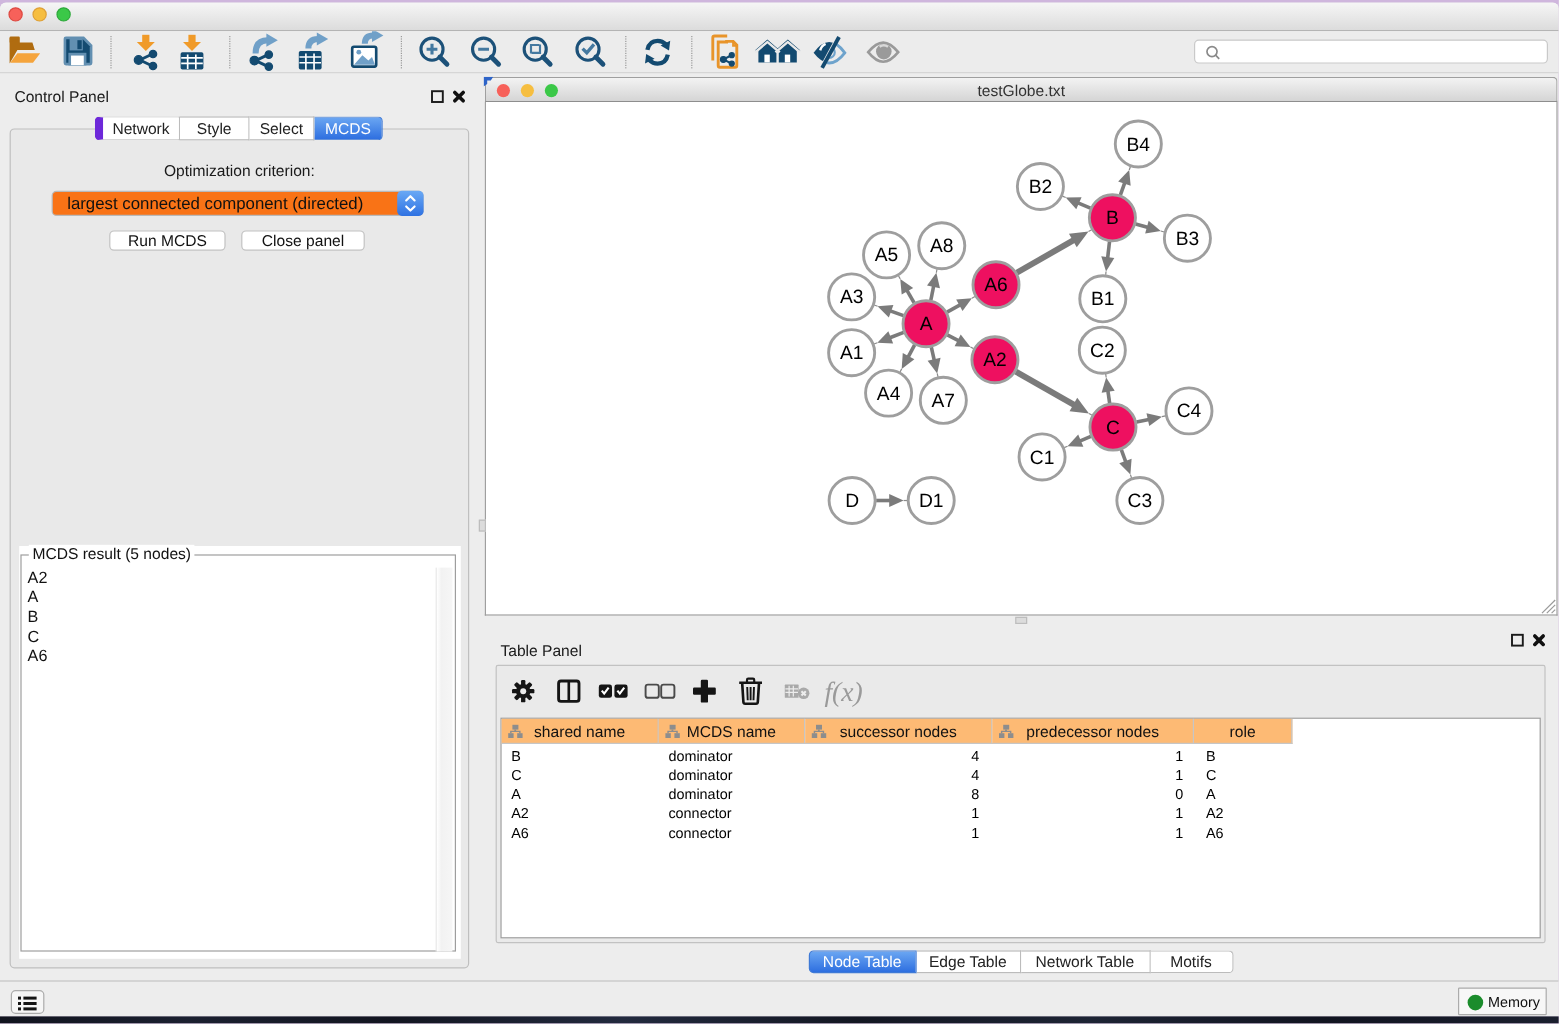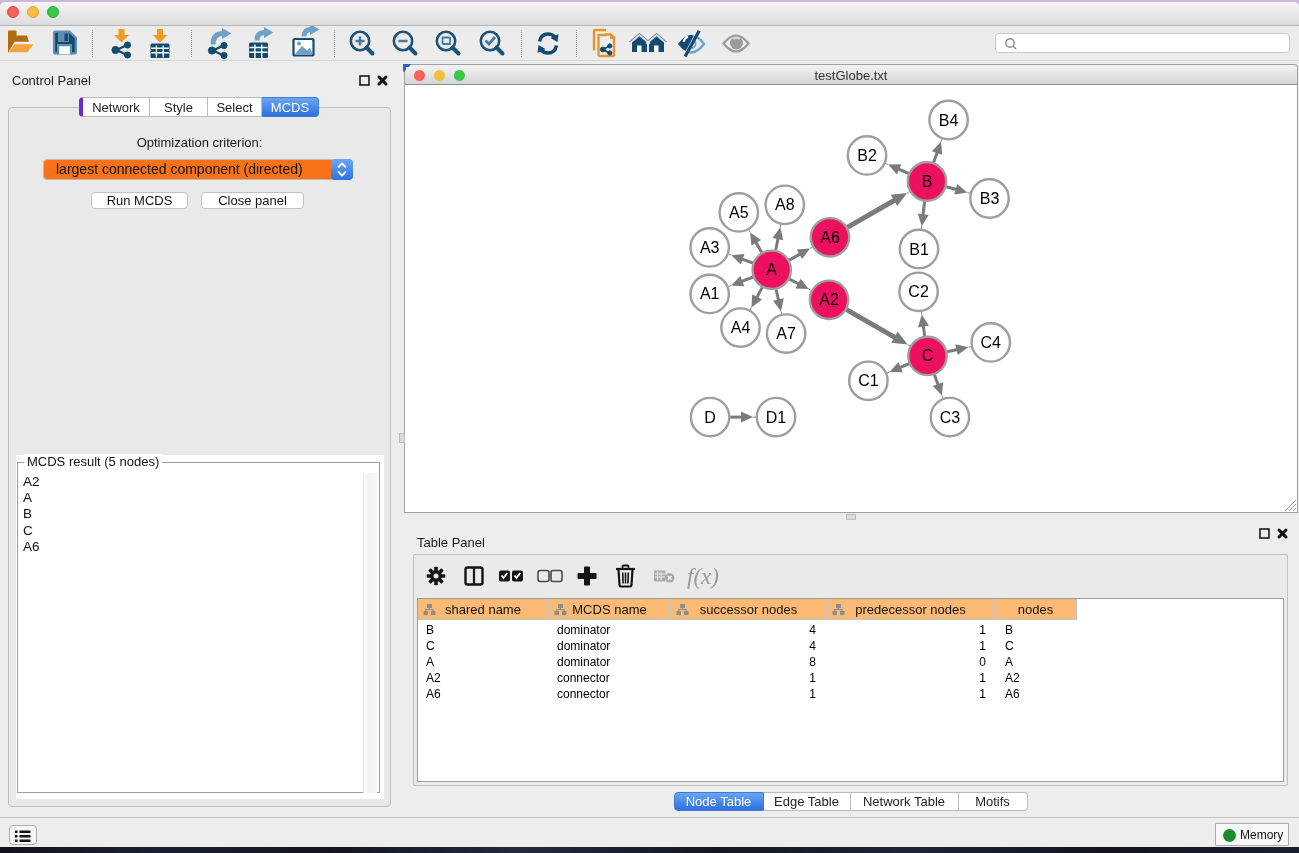--- a/index.html
+++ b/index.html
@@ -11,21 +11,21 @@
 .tl { position:absolute; top:4px; width:12px; height:12px; border-radius:50%; }
 #title { position:absolute; top:4px; width:100%; text-align:center; font-size:13px; color:#3c3c3c; }
 #toolbar { position:absolute; left:0; top:24px; width:100%; height:35px; background:#ececec; border-bottom:1px solid #d6d6d6; }
 .sep { position:absolute; top:4px; height:27px; width:0; border-left:1px dotted #9a9a9a; }
 #searchbox { position:absolute; left:995px; top:7px; width:295px; height:20px; background:#fff; border:1px solid #c9c9c9; border-radius:4px; }
 
 #cp-title { position:absolute; left:12px; top:71px; font-size:13px; color:#1a1a1a; }
 #cp-pane { position:absolute; left:8px; top:105px; width:383px; height:700px; background:#e9e9e9; border:1px solid #bfbfbf; border-radius:4px; }
 .tabseg { position:absolute; top:95px; height:20px; display:flex; }
 .tabseg .tab { height:20px; line-height:19px; font-size:13px; color:#222; background:#fff; border:1px solid #bcbcbc; border-left:none; text-align:center; }
-.tabseg .tab:first-child { border-left:4px solid #6d28d9; border-radius:4px 0 0 4px; }
+.tabseg .tab:first-child { border-left:7px solid #6d28d9; border-radius:4px 0 0 4px; }
 .tabseg .tab:last-child { border-radius:0 4px 4px 0; }
 .tabseg .tab.sel { background:linear-gradient(#6aa6f2,#2e6fe0); color:#fff; border-color:#3f7ad6; }
 #optlabel { position:absolute; left:0; top:133px; width:399px; text-align:center; font-size:13px; color:#1a1a1a; }
 #combo { position:absolute; left:43px; top:157px; width:310px; height:21px; background:#f97316; border:1px solid #b9b9b9; border-radius:4px; font-size:14px; color:#111; line-height:19px; padding-left:12px; }
 #combo .stepper { position:absolute; right:-1px; top:-1px; width:22px; height:21px; border-radius:4px; background:linear-gradient(#6aa9f5,#2f72e2); }
 .btn { position:absolute; height:17px; background:#fff; border:1px solid #c2c2c2; border-radius:4px; font-size:13px; color:#111; text-align:center; line-height:15px; }
 #mcdsback { position:absolute; left:16px; top:453px; width:368px; height:344px; background:#ffffff; }
 #fieldset { position:absolute; left:17px; top:460px; width:363px; height:331px; border:1px solid #9e9e9e; }
 #fieldset legend { position:absolute; left:6px; top:-9px; background:#ffffff; white-space:nowrap; padding:0 3px; font-size:13px; color:#111; }
 #mcdslist { position:absolute; left:5px; top:11px; font-size:13.5px; color:#111; line-height:16.2px; }
@@ -460,21 +460,21 @@
       <div class="hcell" style="left:131px;width:122px;">
           <div class="ht">MCDS name</div>
         </div>
       <div class="hcell" style="left:253px;width:156px;">
           <div class="ht">successor nodes</div>
         </div>
       <div class="hcell" style="left:409px;width:168px;">
           <div class="ht">predecessor nodes</div>
         </div>
       <div class="hcell" style="left:577px;width:82px;">
-          <div class="ht">nodes</div>
+          <div class="ht">role</div>
         </div>
       <svg class="abs" style="left:0;top:0;" width="660" height="21" viewBox="0 0 660 21">
         <g fill="#8d8d8d">
           <g id="treeic">
               <rect x="9" y="5" width="5" height="4"></rect>
               <rect x="5.5" y="12" width="4.5" height="4"></rect>
               <rect x="13" y="12" width="4.5" height="4"></rect>
               <path d="M11.5,9 L11.5,11 M7.7,12 L7.7,10.5 L15.2,10.5 L15.2,12 M11.2,9 L11.2,10.5" stroke="#8d8d8d" stroke-width="1.2" fill="none"></path>
             </g>
           <use href="#treeic" x="131"></use>

